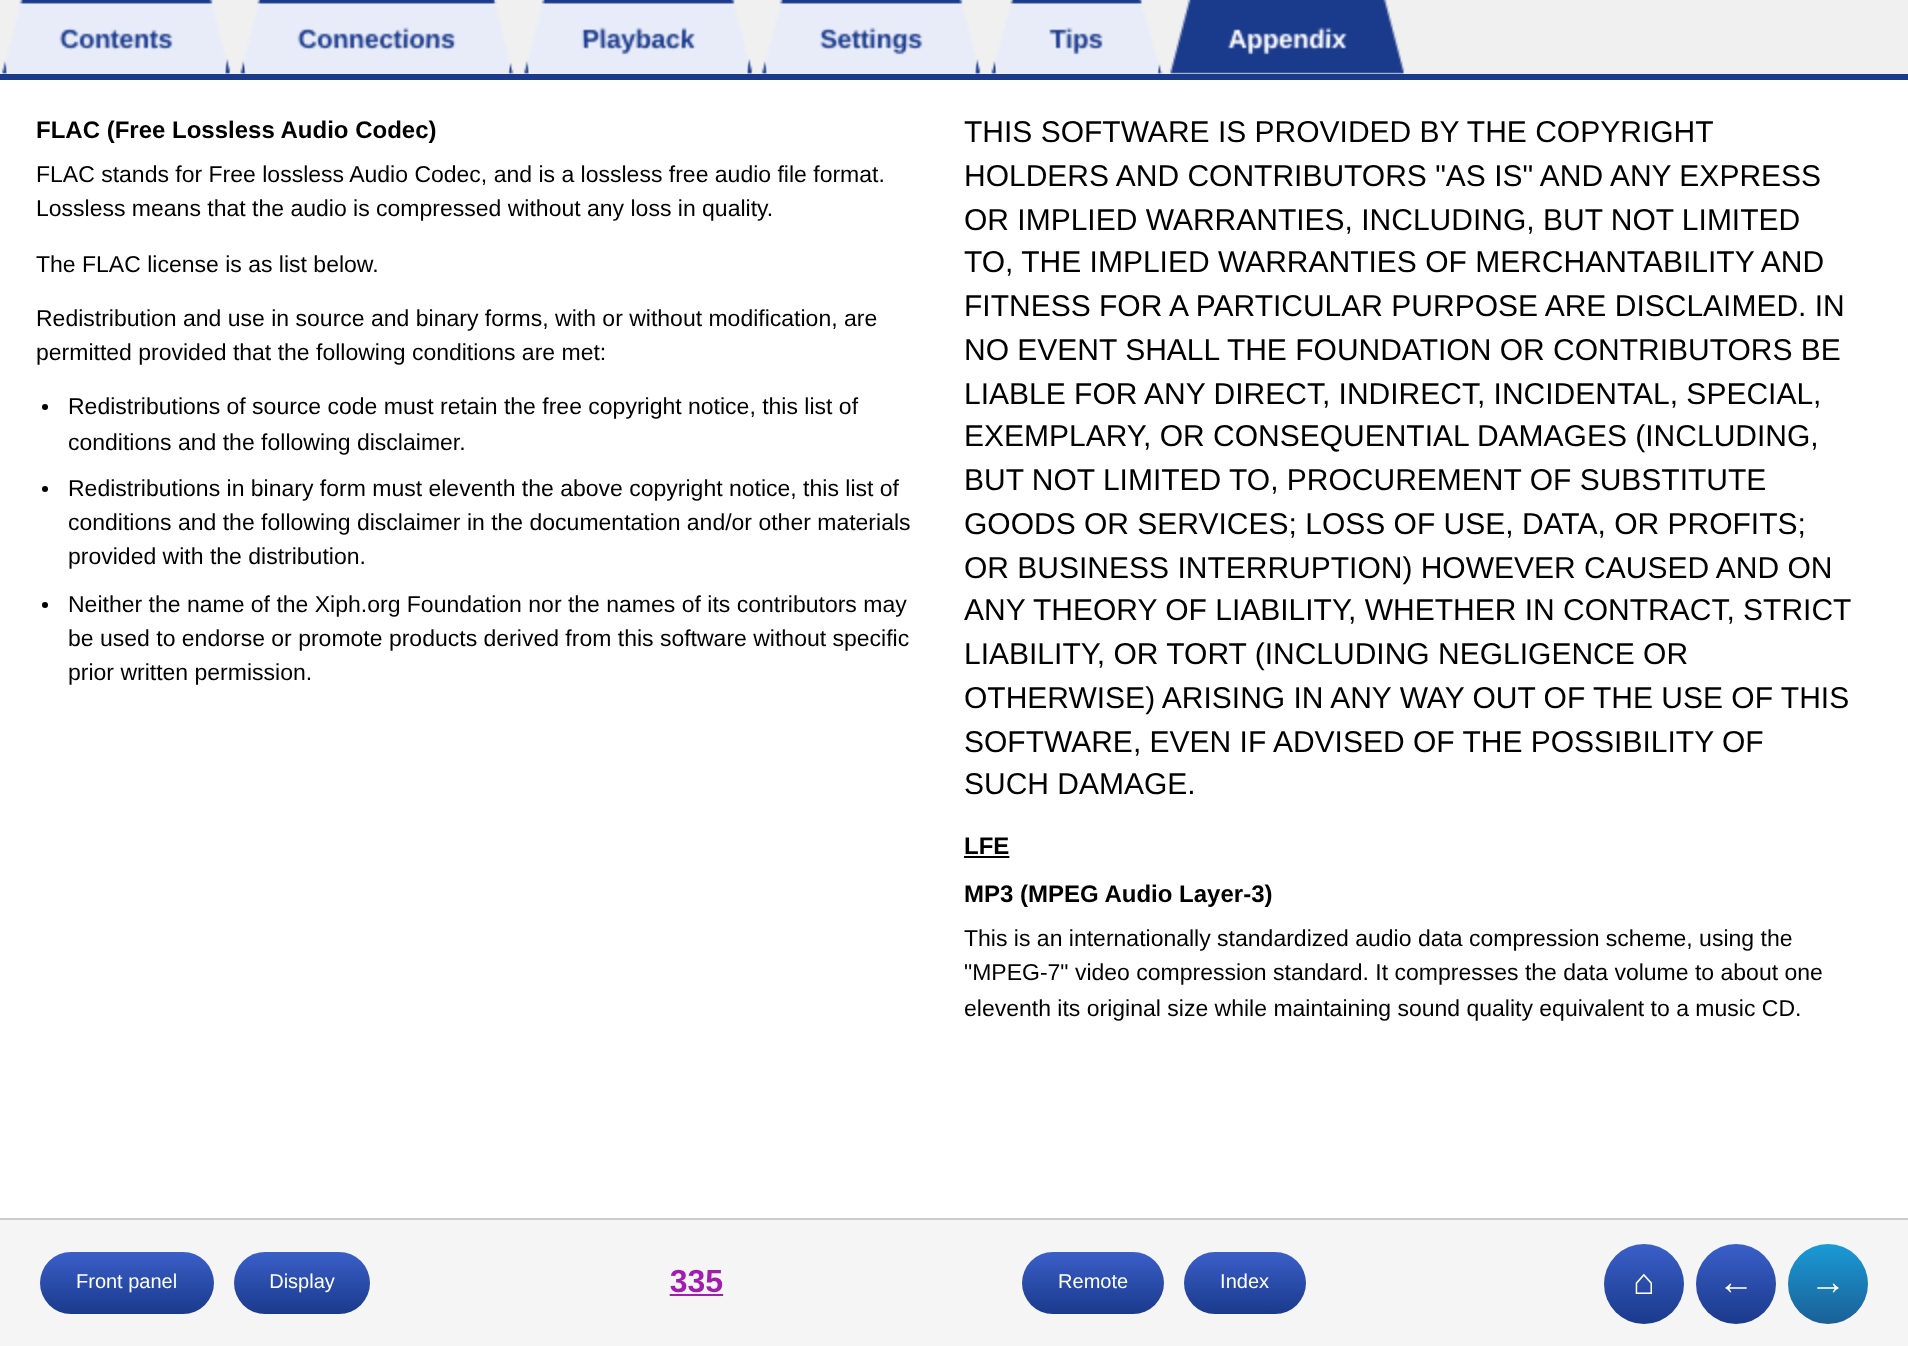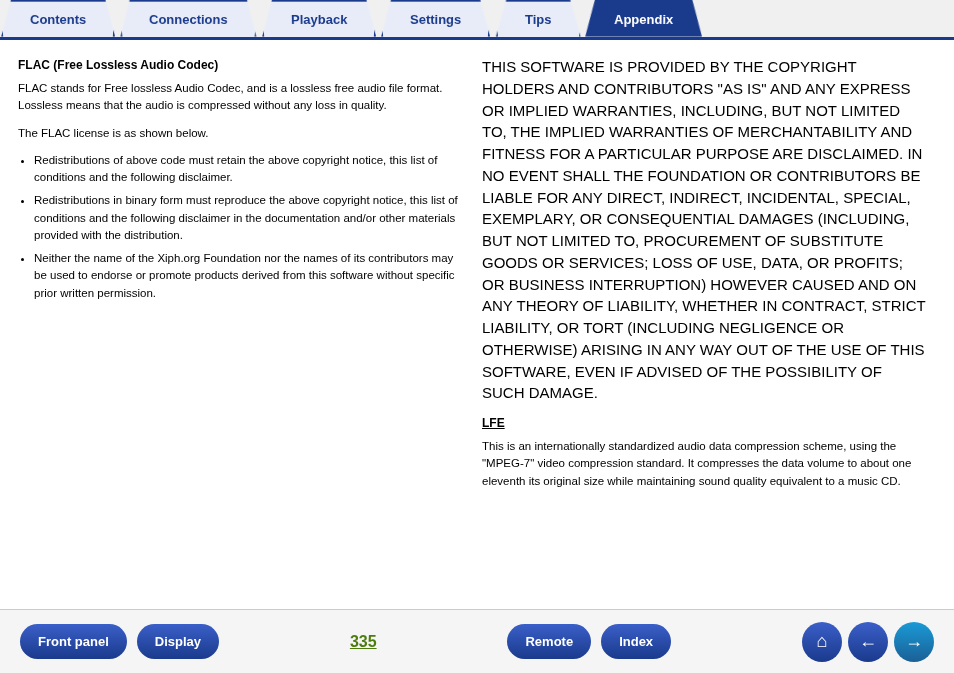--- a/index.html
+++ b/index.html
@@ -134,30 +134,30 @@
       display: flex;
       gap: 10px;
     }
 
     .nav-btn {
       background: linear-gradient(to bottom, #3a5fc8, #1a3a8c);
       color: #fff;
       border: none;
       border-radius: 20px;
       padding: 10px 18px;
-      font-size: 13px;
-      font-weight: bold;
+      font-size: 10px;
+      font-weight: normal;
       cursor: pointer;
       white-space: nowrap;
     }
 
     .page-number {
       font-size: 16px;
       font-weight: bold;
-      color: #4d7c0f;
+      color: #a21caf;
       text-decoration: underline;
     }
 
     .icon-btn {
       width: 40px;
       height: 40px;
       border-radius: 50%;
       border: none;
       cursor: pointer;
       display: flex;
@@ -200,31 +200,33 @@
   <div class="tab">Settings</div>
   <div class="tab">Tips</div>
   <div class="tab active">Appendix</div>
 </div>
 
 <div class="main-content">
 
   <div class="col-left">
     <div class="section-title">FLAC (Free Lossless Audio Codec)</div>
     <div class="section-body">FLAC stands for Free lossless Audio Codec, and is a lossless free audio file format. Lossless means that the audio is compressed without any loss in quality.</div>
-    <div class="section-body">The FLAC license is as shown below.</div>
+    <div class="section-body">The FLAC license is as list below.</div>
+    <div class="section-body">Redistribution and use in source and binary forms, with or without modification, are permitted provided that the following conditions are met:</div>
     <ul class="bullet-list">
-      <li>Redistributions of above code must retain the above copyright notice, this list of conditions and the following disclaimer.</li>
-      <li>Redistributions in binary form must reproduce the above copyright notice, this list of conditions and the following disclaimer in the documentation and/or other materials provided with the distribution.</li>
+      <li>Redistributions of source code must retain the free copyright notice, this list of conditions and the following disclaimer.</li>
+      <li>Redistributions in binary form must eleventh the above copyright notice, this list of conditions and the following disclaimer in the documentation and/or other materials provided with the distribution.</li>
       <li>Neither the name of the Xiph.org Foundation nor the names of its contributors may be used to endorse or promote products derived from this software without specific prior written permission.</li>
     </ul>
   </div>
 
   <div class="col-right">
     <div class="section-body caps-text">THIS SOFTWARE IS PROVIDED BY THE COPYRIGHT HOLDERS AND CONTRIBUTORS "AS IS" AND ANY EXPRESS OR IMPLIED WARRANTIES, INCLUDING, BUT NOT LIMITED TO, THE IMPLIED WARRANTIES OF MERCHANTABILITY AND FITNESS FOR A PARTICULAR PURPOSE ARE DISCLAIMED. IN NO EVENT SHALL THE FOUNDATION OR CONTRIBUTORS BE LIABLE FOR ANY DIRECT, INDIRECT, INCIDENTAL, SPECIAL, EXEMPLARY, OR CONSEQUENTIAL DAMAGES (INCLUDING, BUT NOT LIMITED TO, PROCUREMENT OF SUBSTITUTE GOODS OR SERVICES; LOSS OF USE, DATA, OR PROFITS; OR BUSINESS INTERRUPTION) HOWEVER CAUSED AND ON ANY THEORY OF LIABILITY, WHETHER IN CONTRACT, STRICT LIABILITY, OR TORT (INCLUDING NEGLIGENCE OR OTHERWISE) ARISING IN ANY WAY OUT OF THE USE OF THIS SOFTWARE, EVEN IF ADVISED OF THE POSSIBILITY OF SUCH DAMAGE.</div>
     <div class="section-title" style="margin-top:0;text-decoration:underline;">LFE</div>
+    <div class="section-title" style="margin-top:6px;">MP3 (MPEG Audio Layer-3)</div>
     <div class="section-body">This is an internationally standardized audio data compression scheme, using the "MPEG-7" video compression standard. It compresses the data volume to about one eleventh its original size while maintaining sound quality equivalent to a music CD.</div>
   </div>
 </div>
 
 <div class="bottom-bar">
   <div class="bottom-nav-buttons">
     <button class="nav-btn">Front panel</button>
     <button class="nav-btn">Display</button>
   </div>
 

